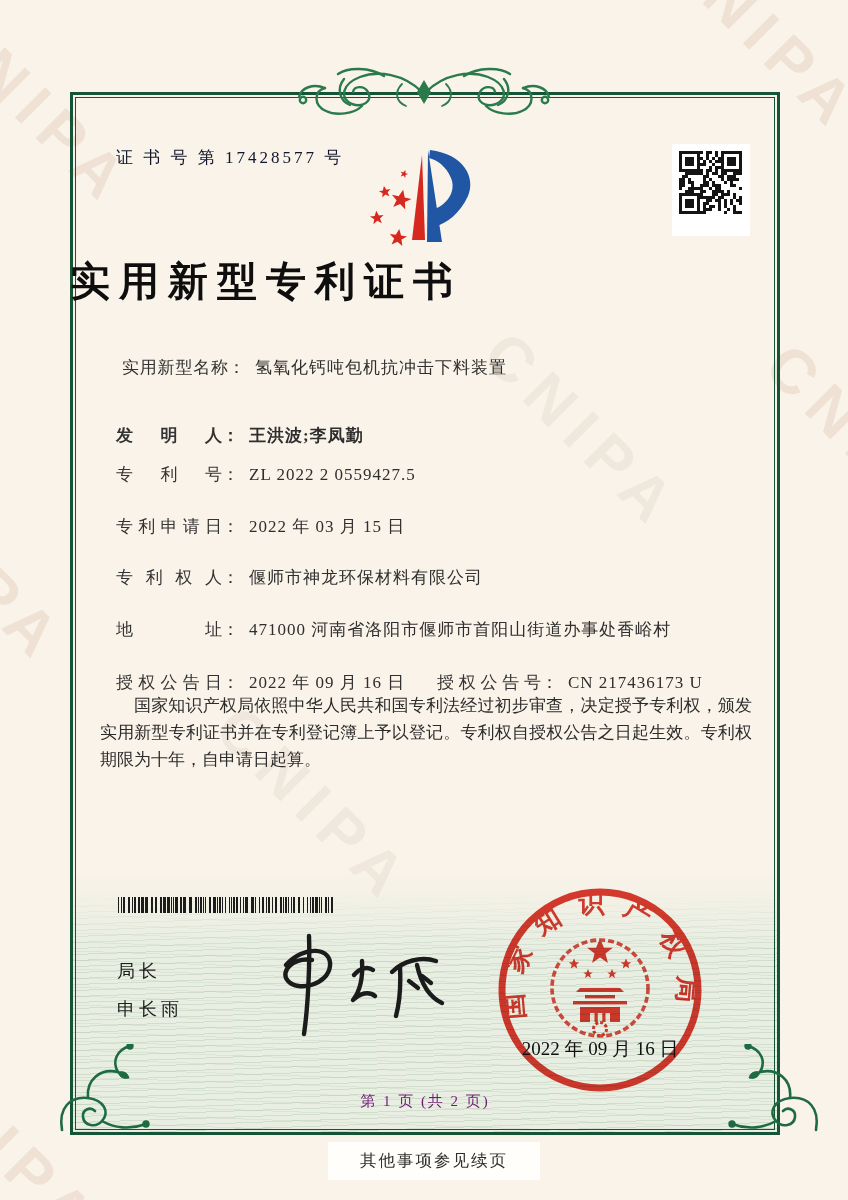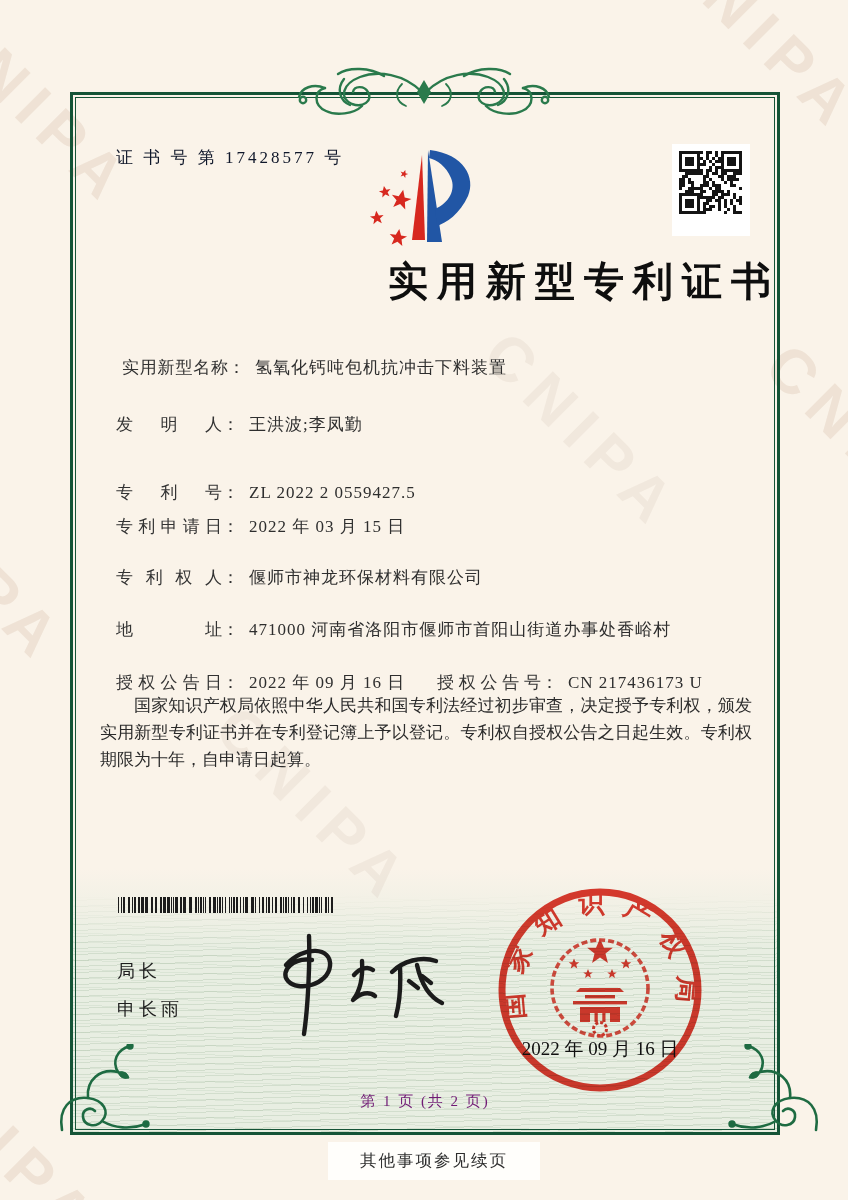--- a/index.html
+++ b/index.html
@@ -53,21 +53,21 @@
     font-size:17px;letter-spacing:3px;color:#0f172a;
   }
   .logo{position:absolute;z-index:5;left:352px;top:134px;}
   .qr-box{
     position:absolute;z-index:5;left:672px;top:144px;width:78px;height:92px;
     background:#fff;
   }
   .qr-box svg{position:absolute;left:7px;top:7px;}
   .title{
     position:absolute;z-index:5;left:70px;top:254px;width:710px;
-    text-align:right;font-size:40px;font-weight:700;letter-spacing:9px;
+    text-align:left;font-size:40px;font-weight:700;letter-spacing:9px;
     color:#0e0e0e;
   }
   
   .row{position:absolute;z-index:5;left:116px;font-size:17px;color:#333;white-space:nowrap;}
   .flabel{
     display:inline-block;width:106px;text-align:justify;text-align-last:justify;
     vertical-align:bottom;
   }
   .colon{display:inline-block;}
   .fvalue{margin-left:10px;letter-spacing:1px;color:#2e2e2e;}
@@ -342,24 +342,24 @@
         </g>
       </g>
   </svg>
 </div>
 
 <div class="title">实用新型专利证书</div>
 
 <div class="row" style="top:356px;margin-left:6px;">
   <span class="flabel">实用新型名称</span><span class="colon">：</span><span class="fvalue">氢氧化钙吨包机抗冲击下料装置</span>
 </div>
-<div class="row" style="top:413px;">
+<div class="row" style="top:424px;font-weight:bold;">
   <span class="flabel">发明人</span><span class="colon">：</span><span class="fvalue">王洪波;李凤勤</span>
 </div>
-<div class="row" style="top:481px;">
+<div class="row" style="top:463px;">
   <span class="flabel">专利号</span><span class="colon">：</span><span class="fvalue">ZL 2022 2 0559427.5</span>
 </div>
 <div class="row" style="top:515px;">
   <span class="flabel">专利申请日</span><span class="colon">：</span><span class="fvalue">2022 年 03 月 15 日</span>
 </div>
 <div class="row" style="top:566px;">
   <span class="flabel">专利权人</span><span class="colon">：</span><span class="fvalue">偃师市神龙环保材料有限公司</span>
 </div>
 <div class="row" style="top:618px;">
   <span class="flabel">地址</span><span class="colon">：</span><span class="fvalue">471000 河南省洛阳市偃师市首阳山街道办事处香峪村</span>

